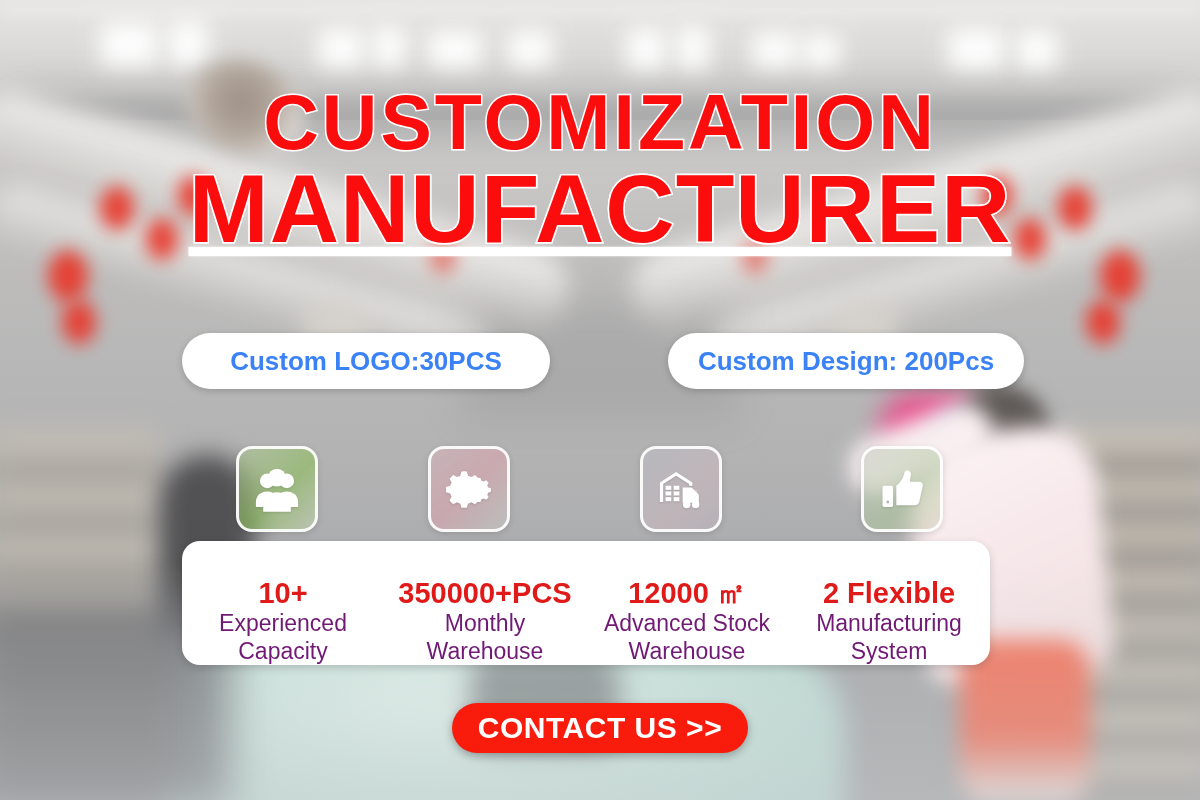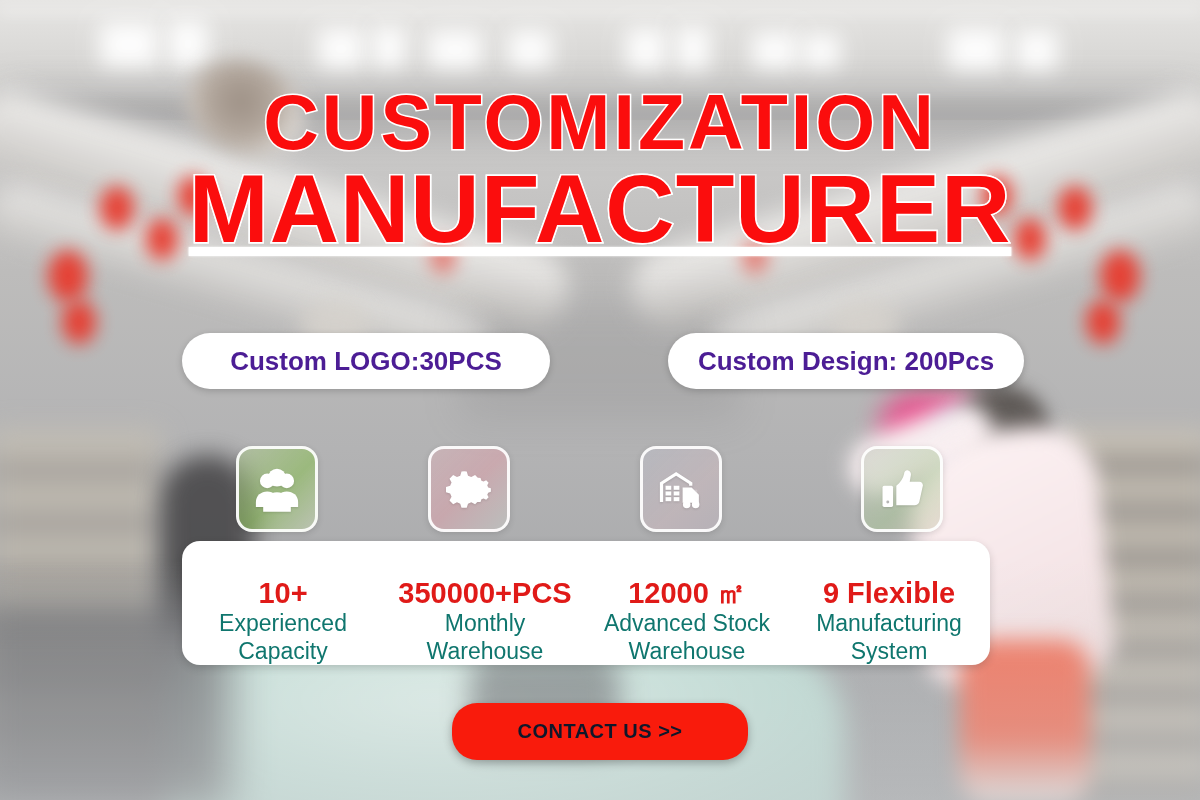--- a/index.html
+++ b/index.html
@@ -130,21 +130,21 @@
     text-shadow:0 0 2px rgba(255,255,255,.9);
   }
   .headline-1 { font-size:77px; letter-spacing:3px; }
   .headline-2 { font-size:96px; letter-spacing:1px; margin-top:6px;text-decoration:underline; }
 
   
   .badges { position:absolute; top:333px; left:0; right:0; height:56px; z-index:6; }
   .badge {
     position:absolute; height:56px; background:#ffffff; border-radius:28px;
     display:flex; align-items:center; justify-content:center;
-    color:#4c1d95; font-size:26px; font-weight:bold;
+    color:#3b82f6; font-size:26px; font-weight:bold;
     box-shadow:0 2px 7px rgba(0,0,0,.18);
     padding:0 26px; white-space:nowrap;
   }
   .badge-1 { left:182px; width:368px; }
   .badge-2 { left:668px; width:356px; }
 
   
   .tiles { position:absolute; top:446px; left:0; right:0; height:88px; z-index:6; }
   .tile {
     position:absolute; width:82px; height:86px; border-radius:16px;
@@ -165,29 +165,29 @@
     background:#ffffff; border-radius:18px; z-index:6;
     box-shadow:0 3px 9px rgba(0,0,0,.16);
     display:flex; align-items:flex-end;
   }
   .stat { flex:1; text-align:center; padding:0 4px; }
   .stat-value {
     color:#e01a18; font-size:29px; font-weight:bold; line-height:1.12;
     white-space:nowrap;
   }
   .stat-label {
-    color:#0f766e; font-size:23px; line-height:1.17; margin-top:1px;
+    color:#701a75; font-size:23px; line-height:1.17; margin-top:1px;
   }
 
   
   .cta {
-    position:absolute; left:452px; top:703px; width:296px; height:57px;
+    position:absolute; left:452px; top:703px; width:296px; height:50px;
     background:#f91b0c; border-radius:25px; z-index:6;
     display:flex; align-items:center; justify-content:center;
-    color:#0f172a; font-size:20px; font-weight:bold; letter-spacing:.5px;
+    color:#ffffff; font-size:30px; font-weight:bold; letter-spacing:.5px;
     box-shadow:0 3px 8px rgba(0,0,0,.28); cursor:pointer;
     white-space:nowrap;
   }
 </style>
 </head>
 <body>
 
 <div id="banner">
 
   <div class="bg-layer bg-base"></div>
@@ -327,21 +327,21 @@
       <div class="stat-value">350000+PCS</div>
       <div class="stat-label">Monthly</div>
       <div class="stat-label">Warehouse</div>
     </div>
     <div class="stat">
       <div class="stat-value">12000 ㎡</div>
       <div class="stat-label">Advanced Stock</div>
       <div class="stat-label">Warehouse</div>
     </div>
     <div class="stat">
-      <div class="stat-value">9 Flexible</div>
+      <div class="stat-value">2 Flexible</div>
       <div class="stat-label">Manufacturing</div>
       <div class="stat-label">System</div>
     </div>
   </div>
 
   <div class="cta">CONTACT US &gt;&gt;</div>
 
 </div>
 
 </body></html>

